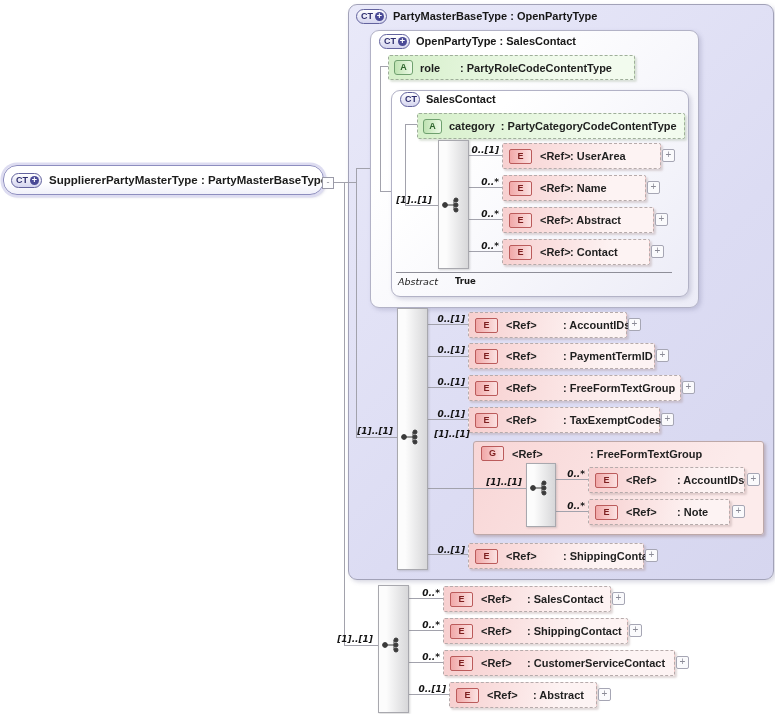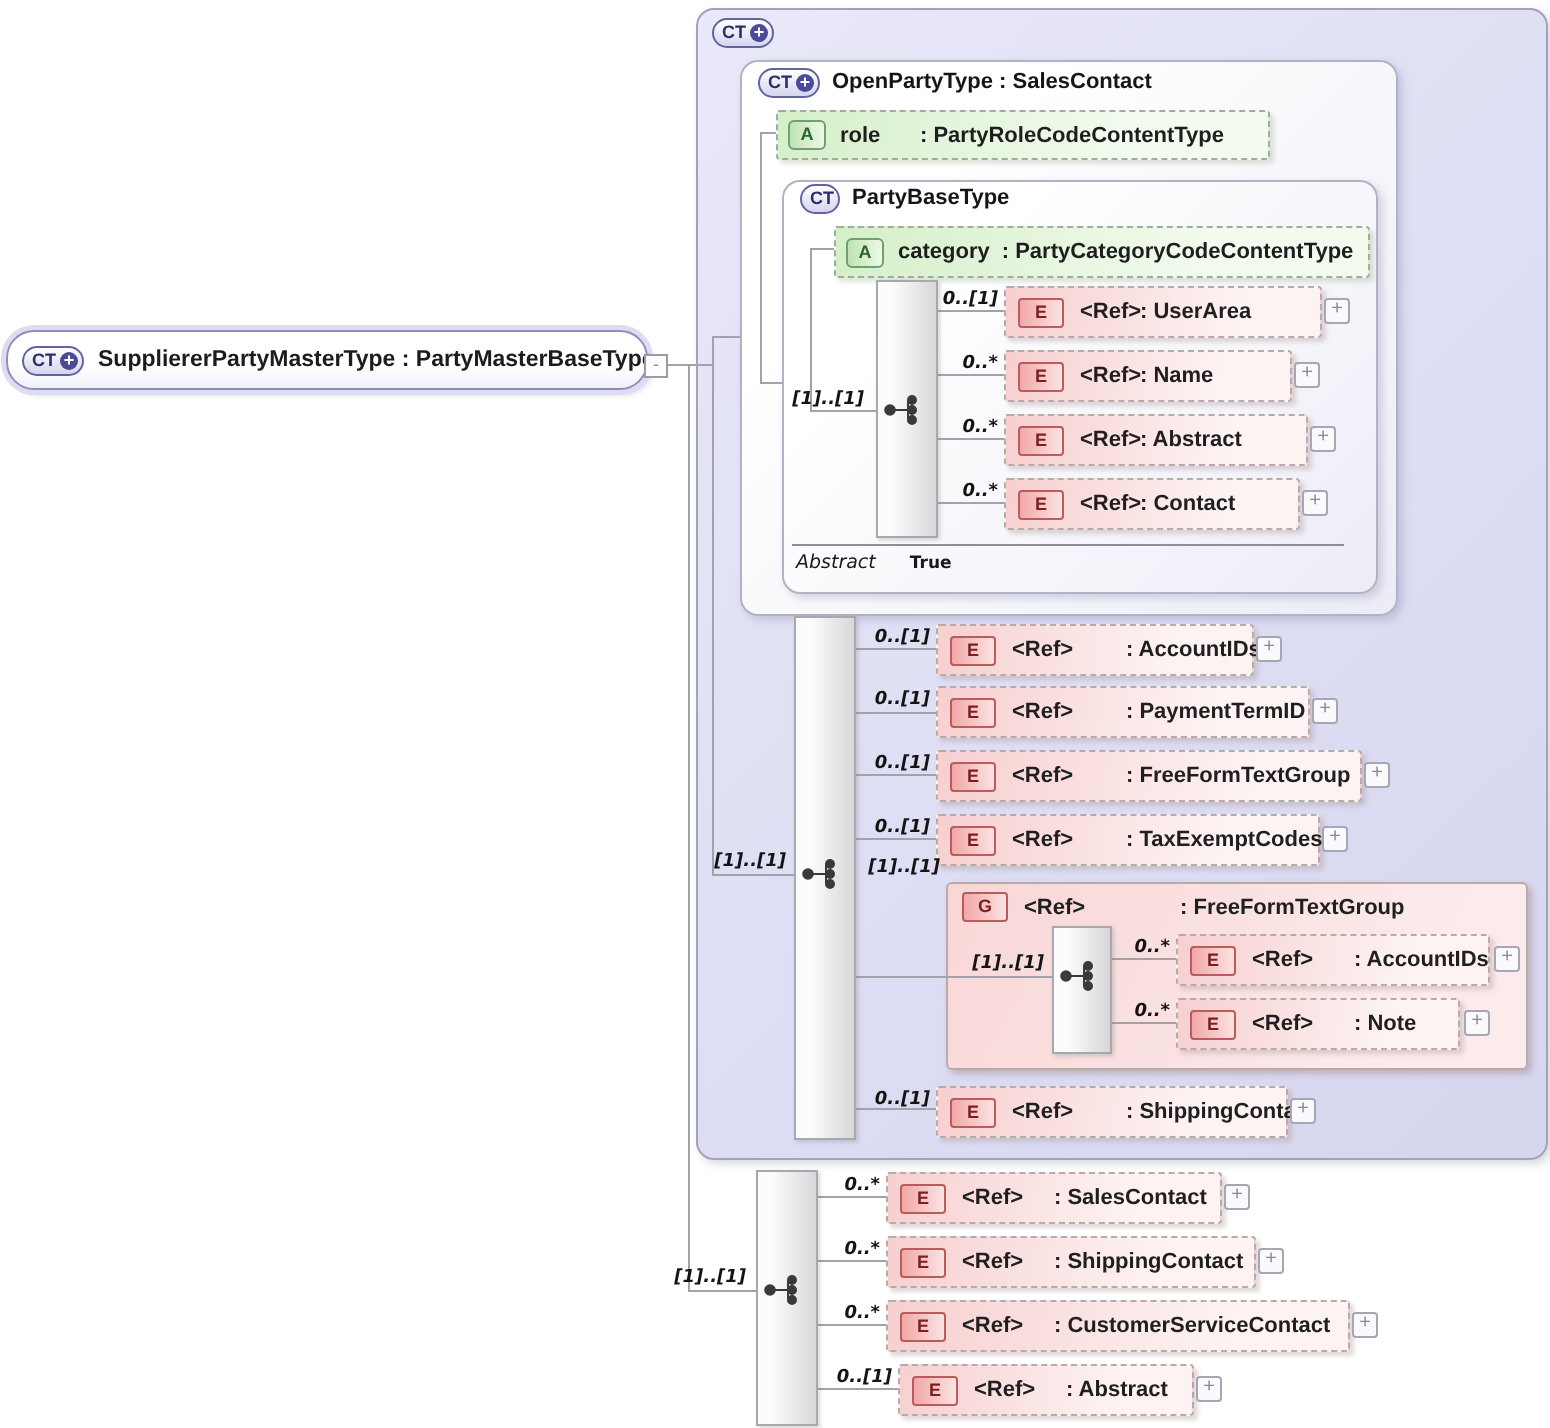--- a/index.html
+++ b/index.html
@@ -50,21 +50,21 @@
         color:#8a8a96;font-size:10px;line-height:10px;text-align:center;}
   .bar{position:absolute;border:1px solid #a8a8ae;background:linear-gradient(to right,#fcfcfc 25%,#d7d7d9 100%);
        box-shadow:1px 1px 2px rgba(120,120,120,.3);}
   .seqicon{position:absolute;width:22px;height:18px;}
   .pill{position:absolute;display:flex;align-items:center;border:1px solid #8d8dbf;border-radius:14px;
         background:linear-gradient(180deg,#ffffff 60%,#f0f0fa);
         box-shadow:0 0 0 2.5px #dddcf1,2px 2px 3px rgba(110,110,160,.35);
         font-size:11.5px;font-weight:bold;color:#1c1c1c;white-space:nowrap;}
   .sq{position:absolute;width:10px;height:10px;border:1px solid #9a9aa8;background:#fdfdfe;
       color:#8a8a96;font-size:9px;line-height:8px;text-align:center;}
-  .abfoot{position:absolute;display:flex;align-items:flex-end;font-family:"DejaVu Sans",sans-serif;}
+  .abfoot{position:absolute;display:flex;align-items:flex-start;font-family:"DejaVu Sans",sans-serif;}
   .ablabel{font-size:9.5px;font-style:italic;color:#1a1a1a;}
   .abval{font-size:8.5px;font-weight:bold;color:#1a1a1a;margin-left:17px;}
 </style>
 </head>
 <body>
 
 <div class="canvas">
 
   <div class="tybox purple" style="left:348px;top:4px;width:424px;height:574px"></div>
   <div class="tybox white" style="left:370px;top:30px;width:327px;height:276px"></div>
@@ -99,33 +99,34 @@
   <div class="ln" style="left:407px;top:630px;width:36px;height:1px"></div>
   <div class="ln" style="left:407px;top:662px;width:36px;height:1px"></div>
   <div class="ln" style="left:407px;top:694px;width:42px;height:1px"></div>
   <div class="ln" style="left:396px;top:272px;width:276px;height:1px;background:#8e8e98"></div>
 
   <div class="hdr" style="left:356px;top:8px">
     <span class="ct">
         <span>CT</span>
         <span class="ctplus">+</span>
       </span>
+    <span>PartyMasterBaseType : OpenPartyType</span>
   </div>
   <div class="hdr" style="left:379px;top:33px">
     <span class="ct">
         <span>CT</span>
         <span class="ctplus">+</span>
       </span>
     <span>OpenPartyType : SalesContact</span>
   </div>
   <div class="hdr" style="left:400px;top:91px">
     <span class="ct">
         <span>CT</span>
       </span>
-    <span>PartyBaseType</span>
+    <span>SalesContact</span>
   </div>
 
   <div class="pill" style="left:3px;top:165px;width:319px;height:28px">
     <span class="ct" style="margin-left:7px">
         <span>CT</span>
         <span class="ctplus">+</span>
       </span>
     <span style="margin-left:7px">SuppliererPartyMasterType : PartyMasterBaseType</span>
   </div>
   <div class="sq" style="left:322px;top:177px">-</div>

